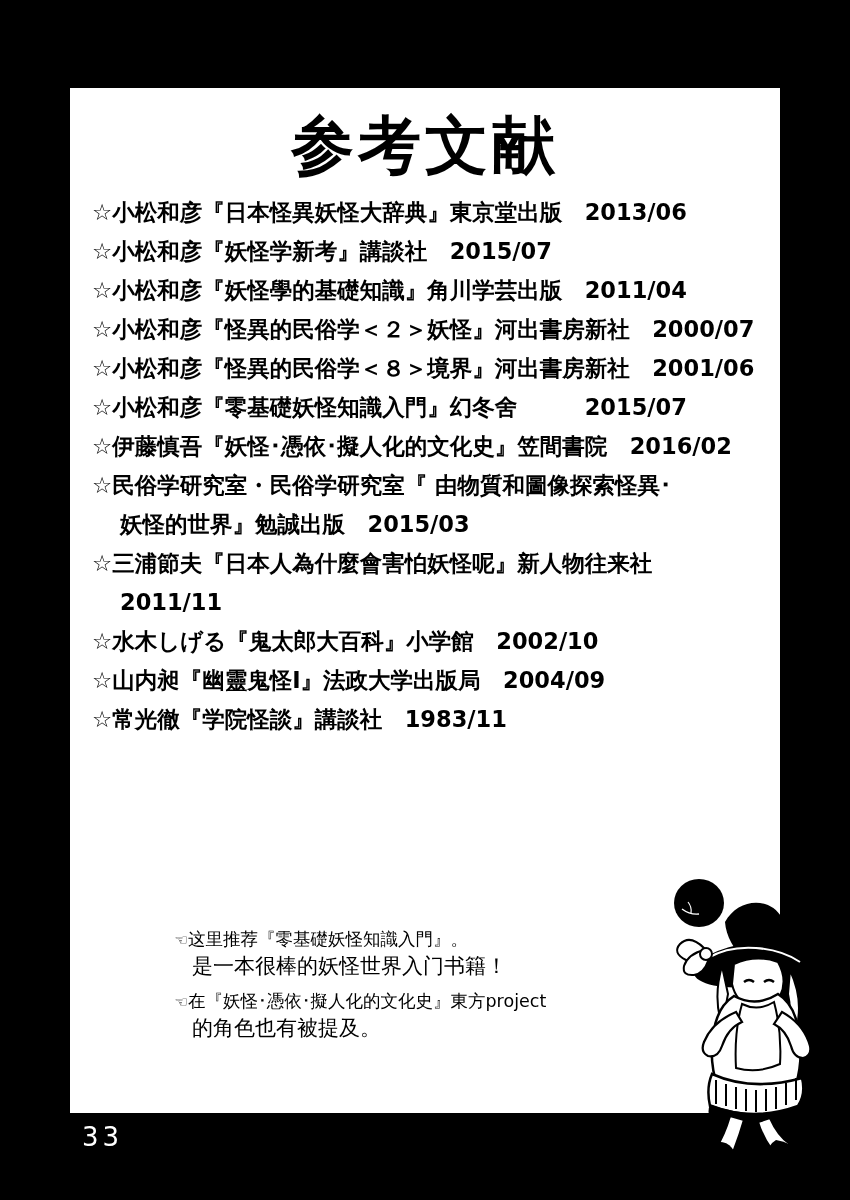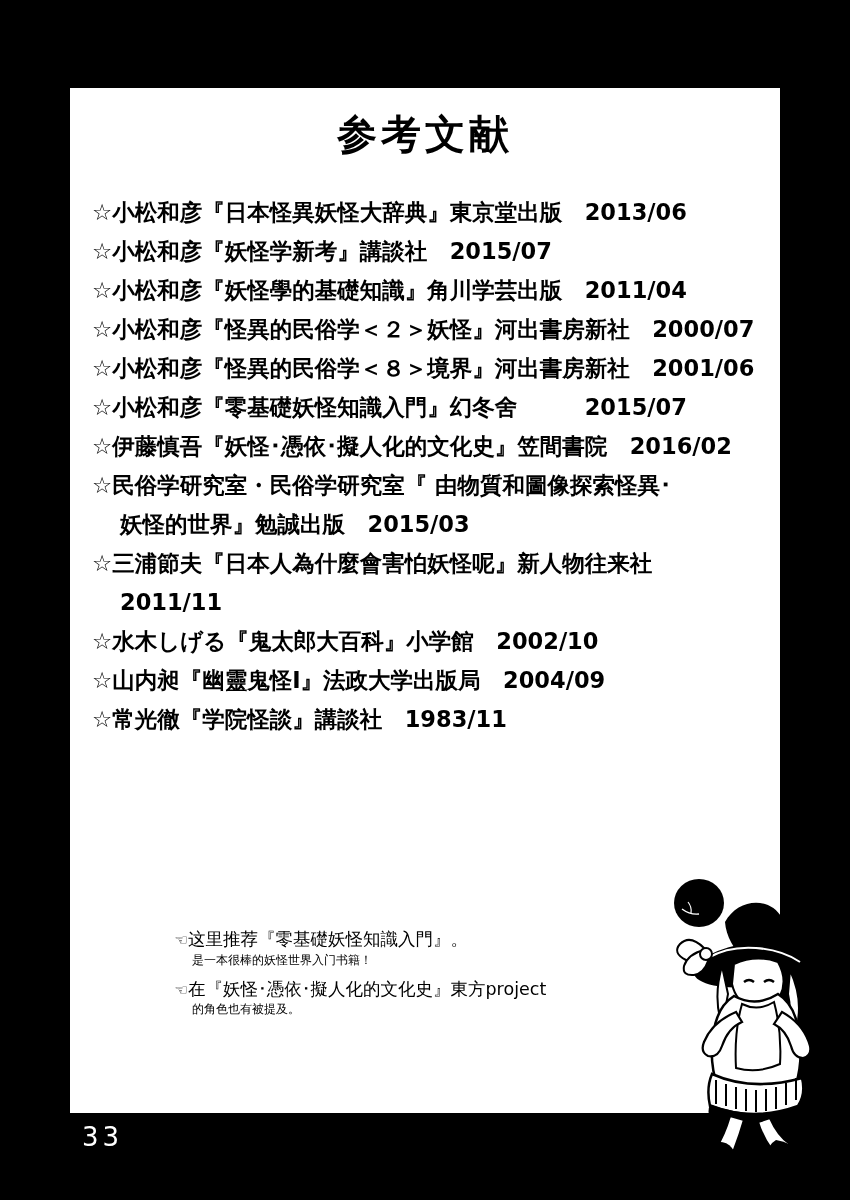--- a/index.html
+++ b/index.html
@@ -30,21 +30,21 @@
     background: #ffffff;
   }
   #title {
     position: absolute;
     left: 0;
     top: 26px;
     width: 710px;
     text-align: center;
     font-family: "DejaVu Sans", "Liberation Sans", sans-serif;
     font-weight: bold;
-    font-size: 40px;
+    font-size: 63px;
     letter-spacing: 4px;
     color: #000000;
     line-height: 1;
   }
   #refs {
     position: absolute;
     left: 22px;
     top: 113px;
     width: 680px;
   }
@@ -69,21 +69,21 @@
   .note-block {
     margin-bottom: 10px;
   }
   .note-first {
     font-size: 17.5px;
     color: #000000;
     line-height: 1.35;
     white-space: nowrap;
   }
   .note-cont {
-    font-size: 12px;
+    font-size: 21px;
     color: #000000;
     line-height: 1.35;
     padding-left: 22px;
     white-space: nowrap;
   }
   .note-mark {
     display: inline-block;
     width: 18px;
     font-size: 15px;
     color: #000000;

